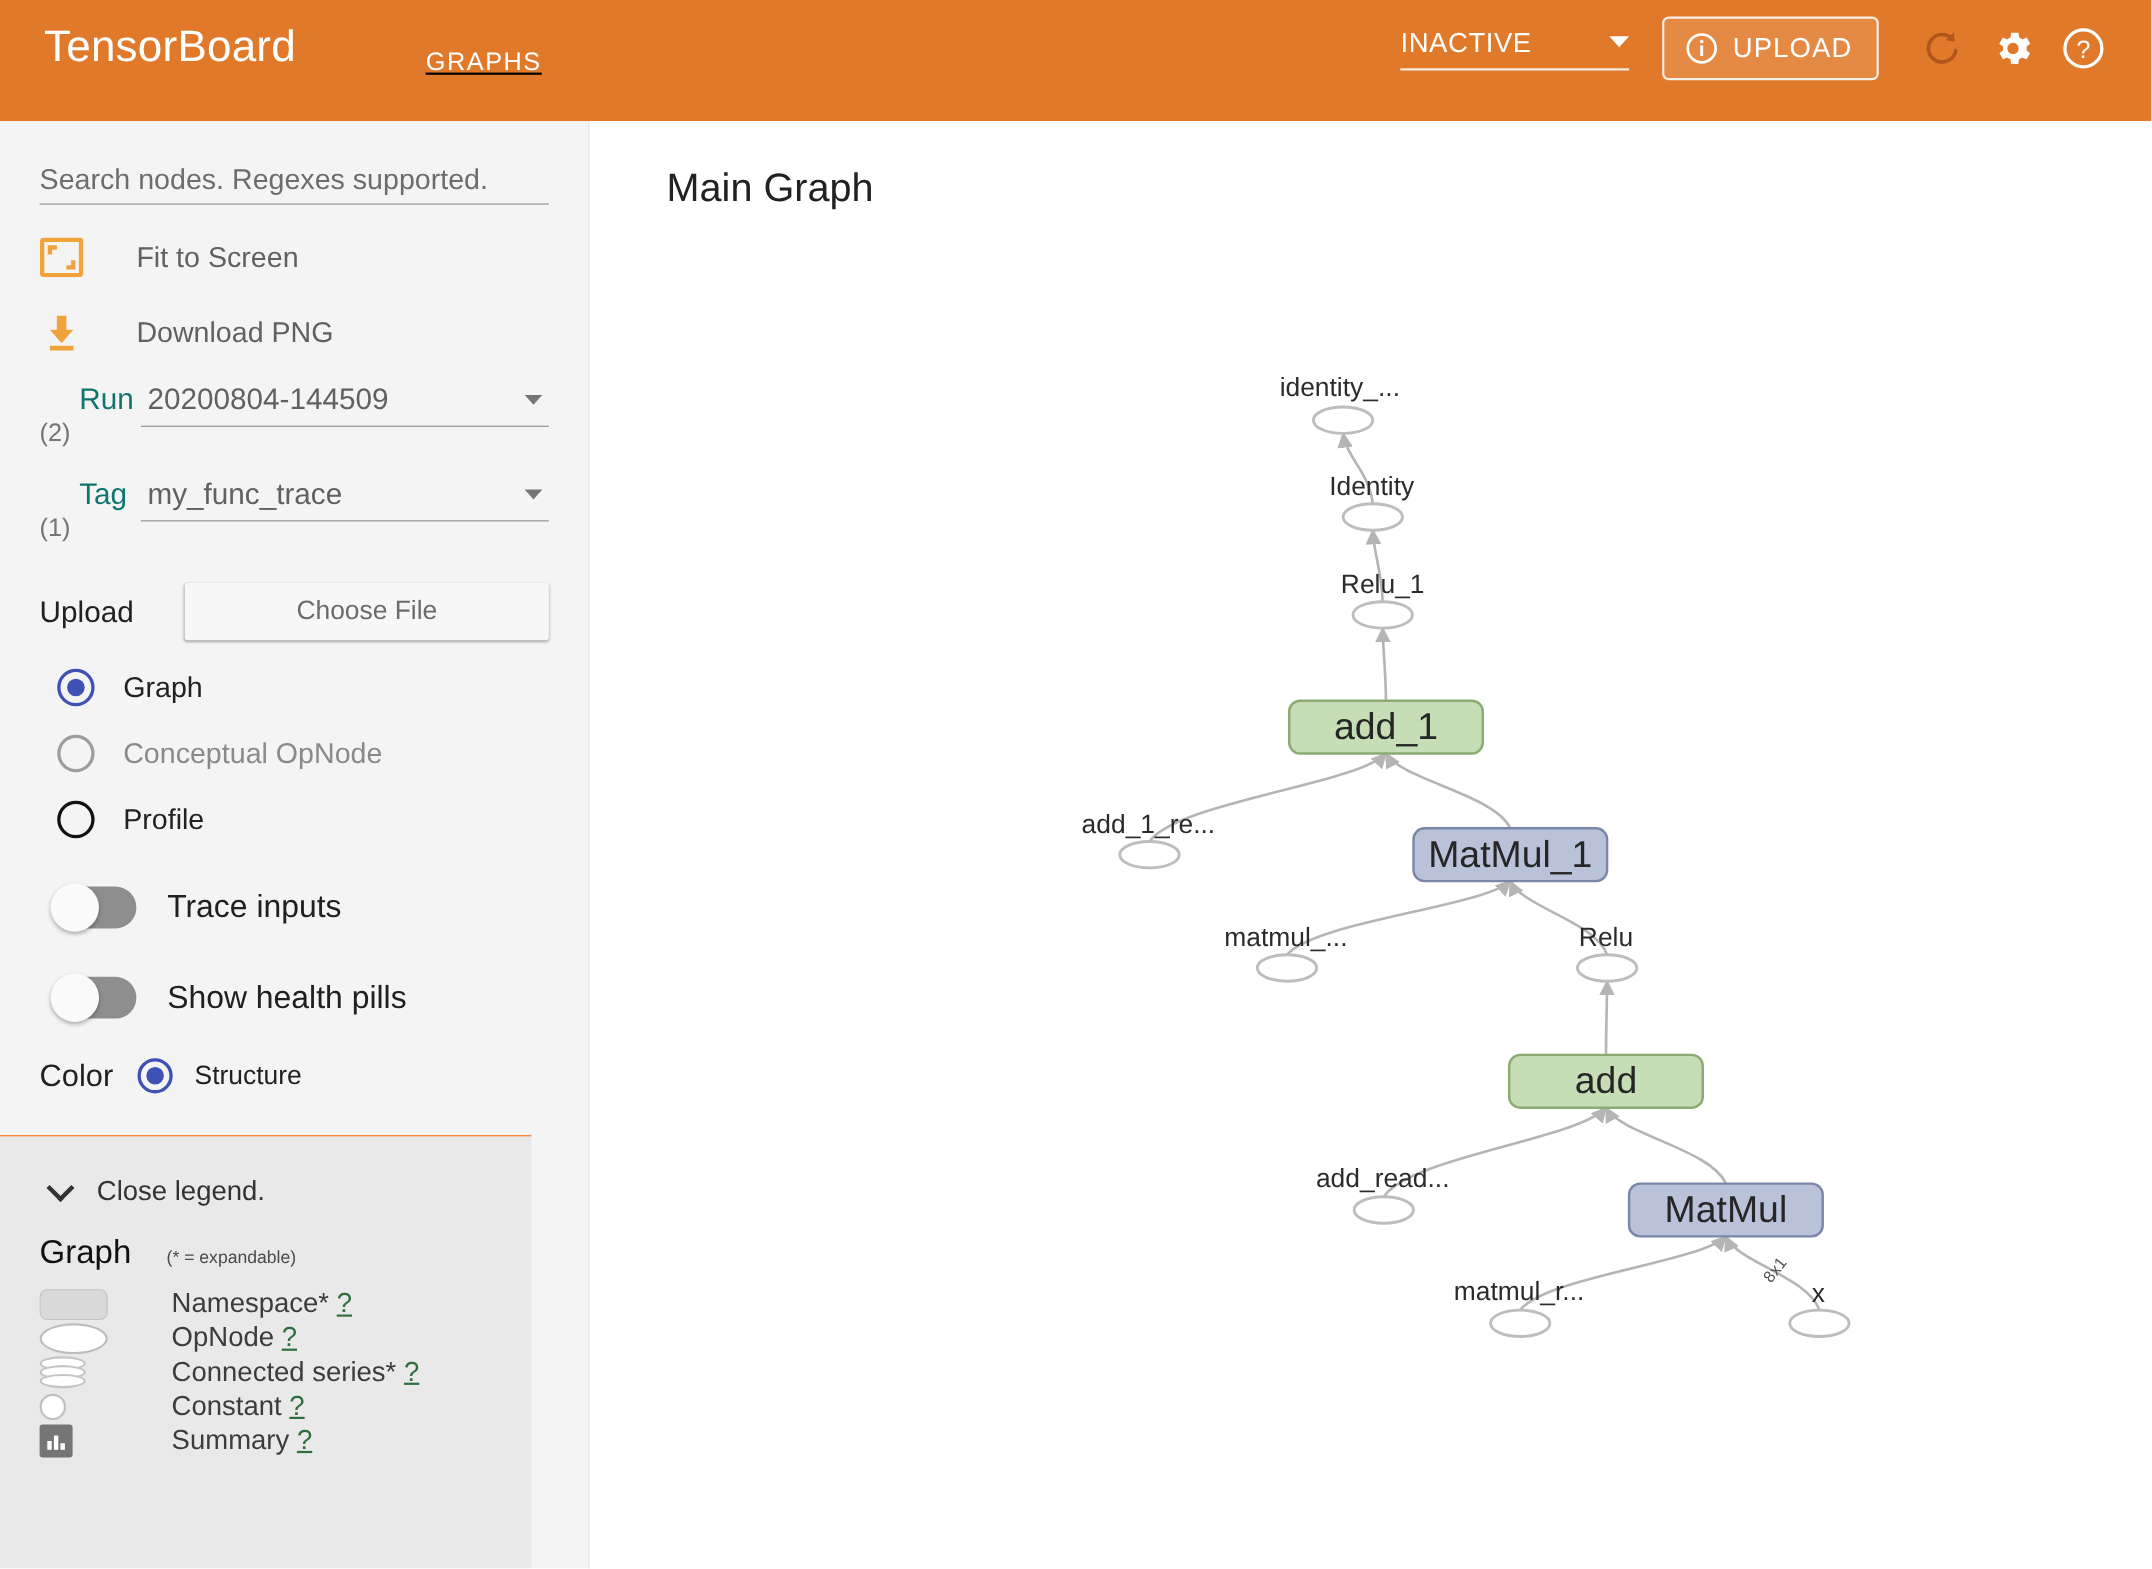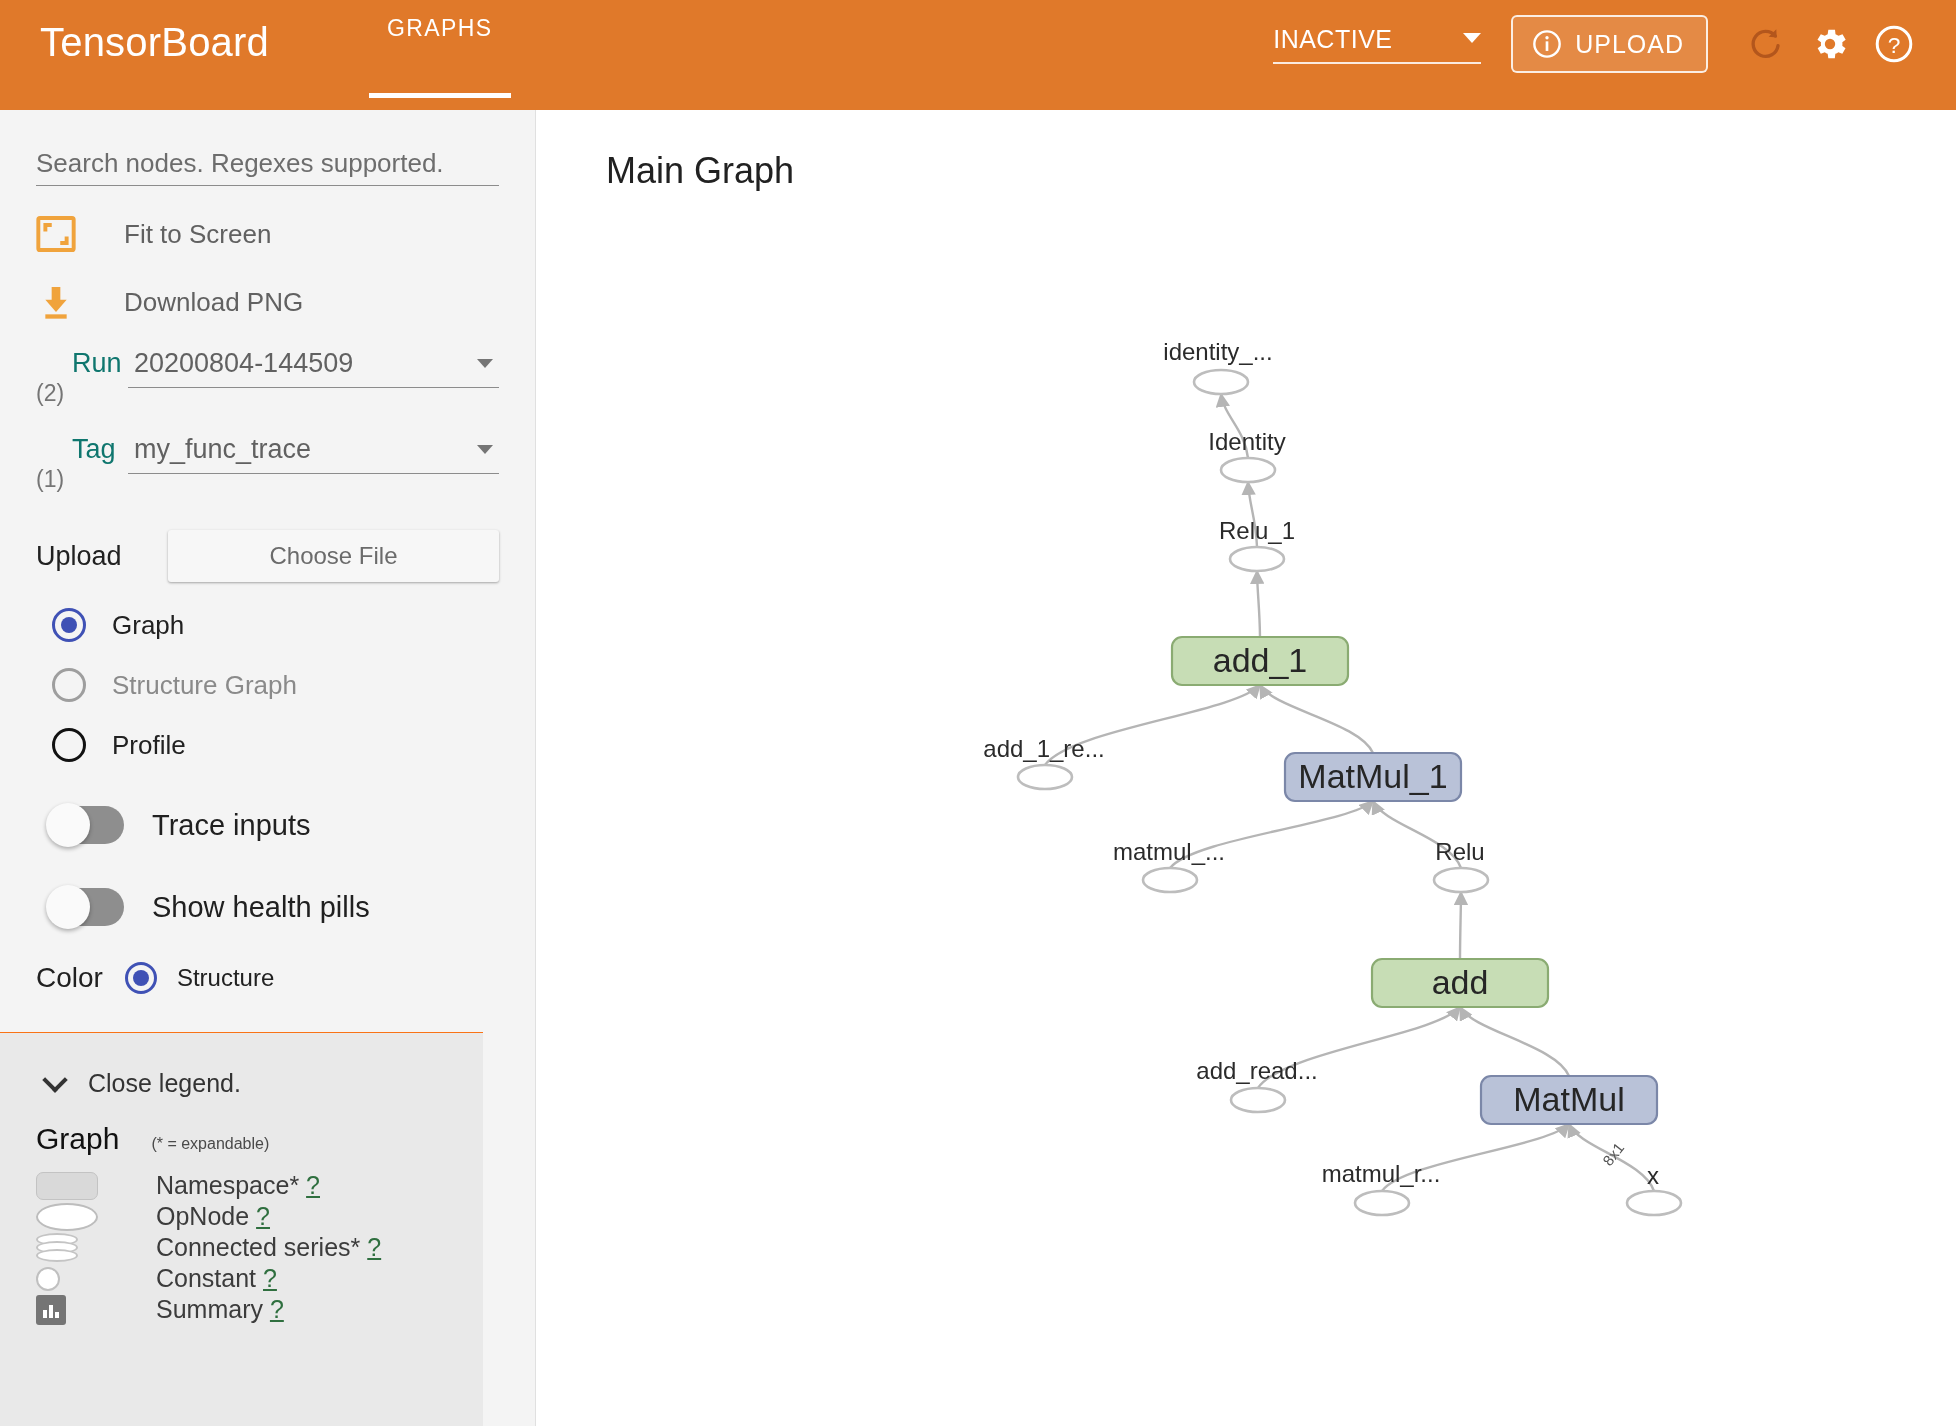--- a/index.html
+++ b/index.html
@@ -23,21 +23,21 @@
   }
   #brand {
     color: #ffffff;
     font-size: 40px;
     font-weight: 400;
     letter-spacing: .2px;
     margin-left: 40px;
     margin-top: 20px;
     white-space: nowrap;
   }
-  #tabs { display: flex; align-items: center; margin-left: 92px; margin-top: 16px; height: 82px; }
+  #tabs { display: flex; align-items: center; margin-left: 92px; margin-top: 44px; height: 82px; text-decoration: underline; }
   .tab {
     color: #ffffff;
     font-size: 23px;
     letter-spacing: 1.4px;
     padding: 0 26px;
     height: 82px;
     line-height: 24px;
     position: relative;
     cursor: pointer;
     user-select: none;
@@ -363,21 +363,21 @@
         <div class="name">Upload</div>
         <div id="choose-file">Choose File</div>
       </div>
 
       <div class="radio-row">
         <span class="radio checked"></span>
         <span class="lbl">Graph</span>
       </div>
       <div class="radio-row">
         <span class="radio"></span>
-        <span class="lbl muted">Structure Graph</span>
+        <span class="lbl muted">Conceptual OpNode</span>
       </div>
       <div class="radio-row">
         <span class="radio dark"></span>
         <span class="lbl">Profile</span>
       </div>
 
       <div class="toggle-row">
         <span class="toggle">
             <span class="knob"></span>
           </span>

